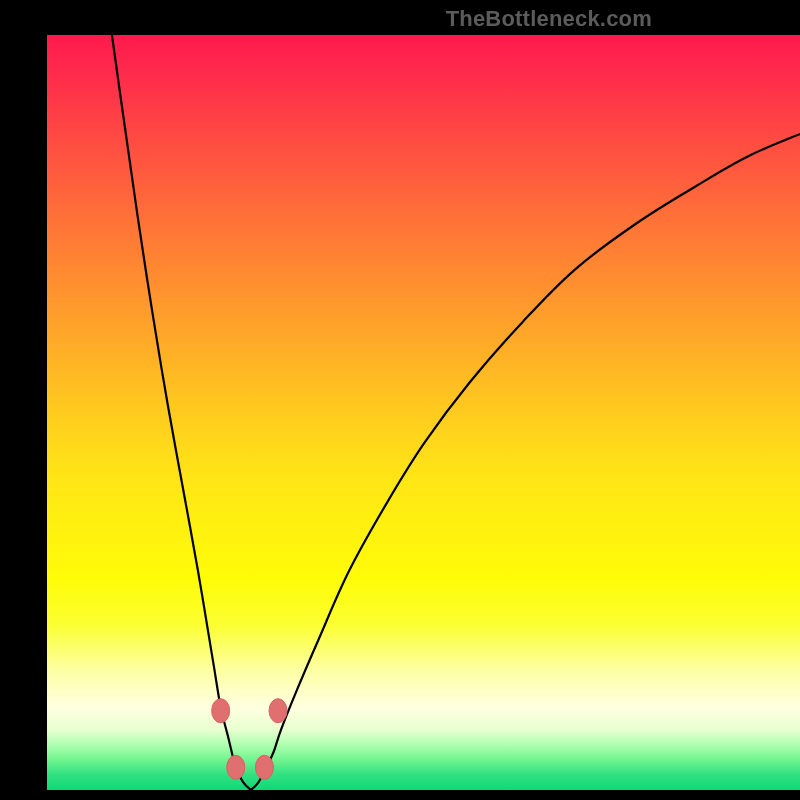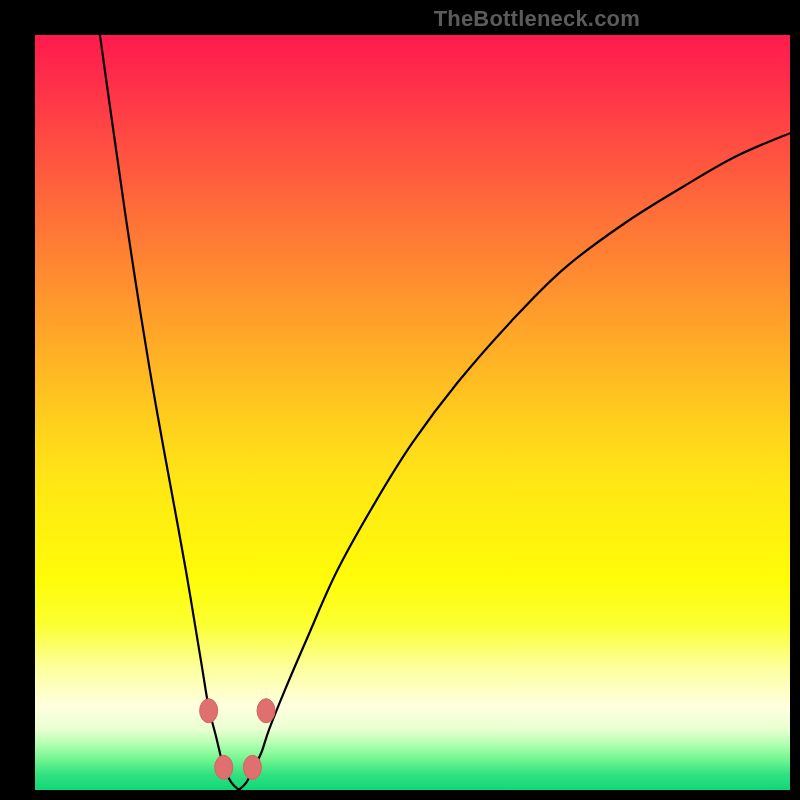--- a/index.html
+++ b/index.html
@@ -1,19 +1,19 @@
 <!DOCTYPE html>
 <html><head>
 <meta charset="utf-8">
 <style>
   * { margin: 0; padding: 0; box-sizing: border-box; }
   html, body { width: 800px; height: 800px; overflow: hidden; background: #000; }
   .frame {
     position: absolute;
-    left: 0; top: 0;
+    left: 12px; top: 0;
     width: 652px; height: 800px;
     background: #000;
   }
   .plot {
     position: absolute;
     left: 35px;
     top: 35px;
     width: 755px;
     height: 755px;
     overflow: hidden;

